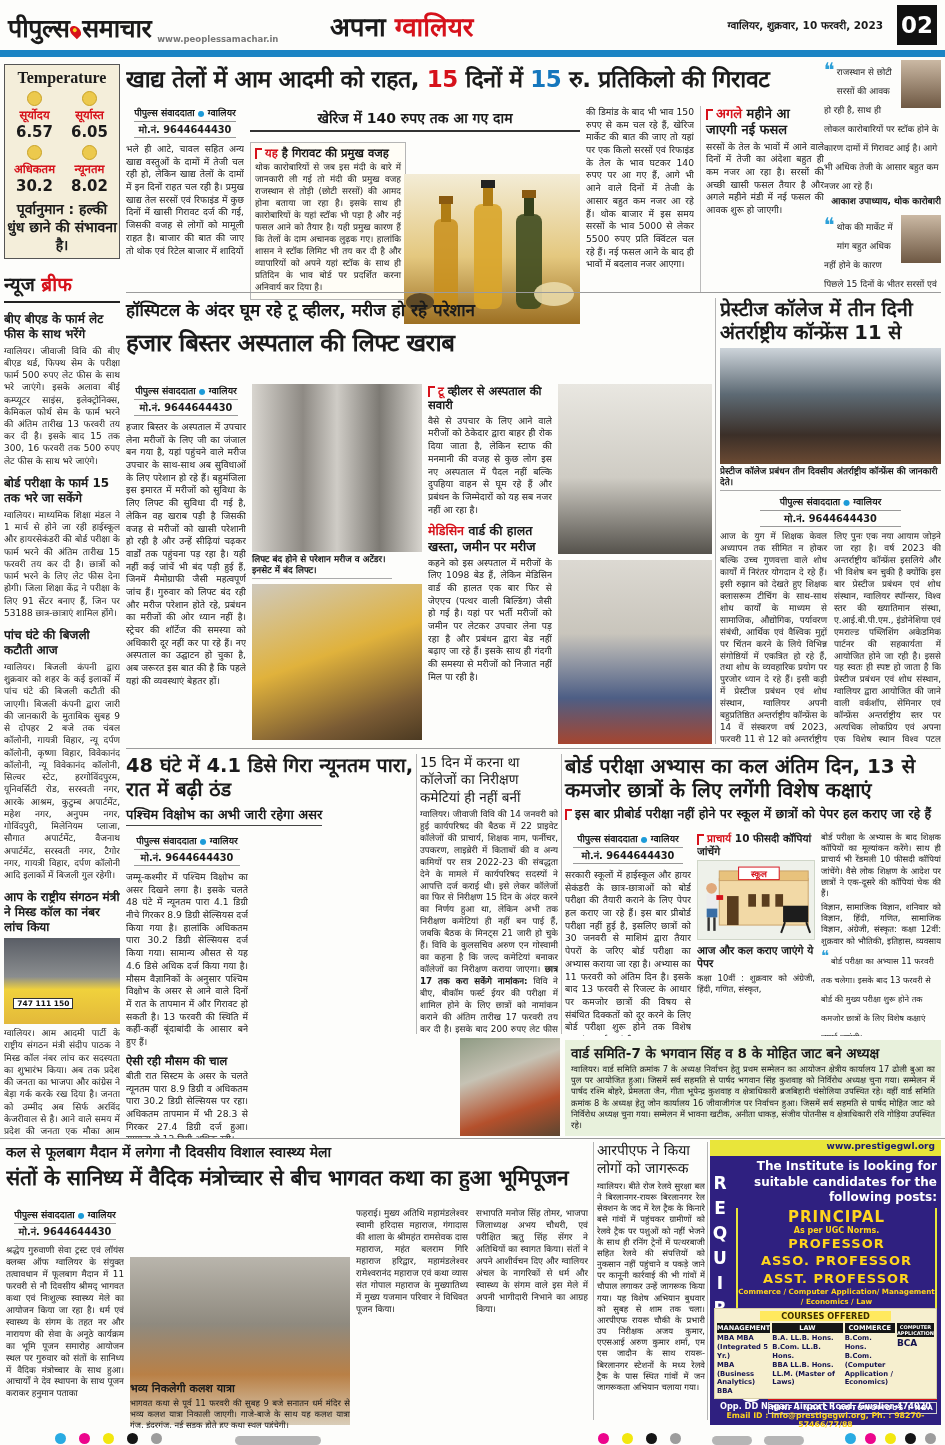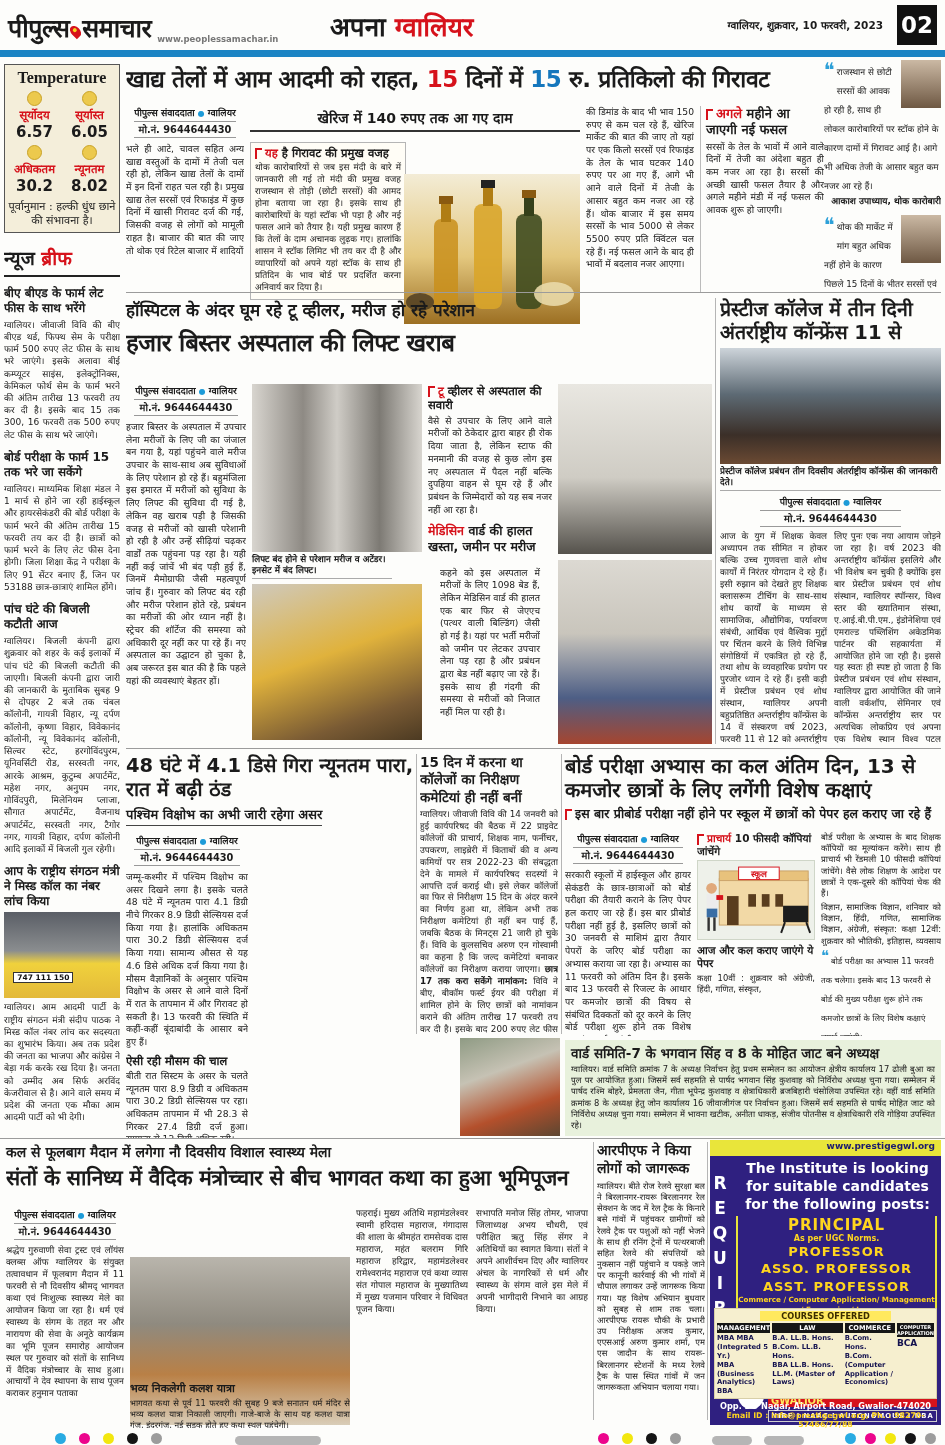--- a/index.html
+++ b/index.html
@@ -23,40 +23,40 @@
   #bluebar{background:#1b84c4}
 
   
   #tempbox{border:1px solid #555;background:#f4eeda;text-align:center;padding:4px 2px 3px}
   #tempbox .tt{font-family:"Liberation Serif","DejaVu Serif",serif;font-size:16px;font-weight:bold}
   .tgrid{display:grid;grid-template-columns:1fr 1fr;margin-top:2px}
   .tcell{padding:2px 0}
   .tsun{width:13px;height:13px;border-radius:50%;background:#ecc94d;border:1px solid #c9a227;margin:0 auto 1px}
   .tlab{color:#d6121b;font-weight:bold;font-size:11.5px}
   .tval{font-size:15px;font-weight:bold;margin-top:1px}
-  .tfc{font-size:11px;font-weight:normal;line-height:1.3;margin-top:3px}
+  .tfc{font-size:14px;font-weight:bold;line-height:1.3;margin-top:3px}
 
   
   #rail{overflow:hidden}
   #nbhead{font-size:19px;font-weight:800;border-bottom:2px solid #222;padding-bottom:4px;margin-top:12px}
   .nbh{font-size:12px;font-weight:bold;line-height:1.25;margin:9px 0 3px}
   .nbb{font-size:9px;line-height:1.36}
 
   
   .byline{font-size:9.3px;font-weight:bold;text-align:center}
   .bdot{color:#1d9bd8;margin:0 3px;font-size:8px}
   .phone{font-size:9.8px;font-weight:bold;text-align:center;border-top:1px solid #999;border-bottom:1px solid #999;margin:2px 8px 5px;padding:1px 0}
 
   
   .hl-lead{font-size:23px;font-weight:800;letter-spacing:-0.4px}
   .kicker{font-size:17px;font-weight:800}
   .hl-hosp{font-size:24px;font-weight:800;letter-spacing:-0.5px}
   .hl-conf{font-size:19.5px;font-weight:800;line-height:1.18}
   .hl-med{font-size:19.5px;font-weight:800;line-height:1.22}
-  .hl-sm{font-size:13.5px;font-weight:700;line-height:1.28}
+  .hl-sm{font-size:13.5px;font-weight:400;line-height:1.28}
   .hl-board{font-size:20px;font-weight:800;line-height:1.2}
   .hl-ward{font-size:13.5px;font-weight:800}
   .hl-bhoomi{font-size:21px;font-weight:800;letter-spacing:-0.3px}
   .kicker2{font-size:14px;font-weight:800}
   .sub{font-size:14px;font-weight:bold;text-align:center;border-bottom:2px solid #333;padding-bottom:3px}
   .sub2{font-size:13px;font-weight:bold;display:inline-block;border-bottom:1.5px solid #444;padding-bottom:2px}
   .sh{font-size:11.5px;font-weight:bold;line-height:1.25;margin-bottom:2px}
   .tick::before{content:"";display:inline-block;width:5px;height:9px;border-left:2px solid #d6121b;border-top:2px solid #d6121b;margin-right:3px;vertical-align:middle}
   .bd{font-size:9.2px;line-height:1.38}
   .bd2{font-size:8.8px;line-height:1.36}
@@ -85,21 +85,21 @@
   .qauthor{display:block;font-size:9px;font-weight:bold;text-align:right;margin-top:1px}
 
   
   #ward{background:#e8f1dc;padding:4px 6px;box-sizing:border-box}
 
   
   #ad{box-sizing:border-box}
   #ad .webbar{background:#e9e53a;text-align:right;font-size:9px;font-weight:800;color:#1a1a6e;padding:1px 6px;height:14px}
   #ad .purple{position:absolute;left:0;top:16px;right:0;bottom:0;background:#2f2080;color:#fff}
   #ad .reqd{position:absolute;left:0;top:12px;width:26px;height:210px;writing-mode:vertical-lr;text-orientation:upright;font-weight:800;font-size:17px;color:#fff;letter-spacing:5px;text-align:center}
-  #ad .intro{margin:3px 4px 2px 28px;font-size:14px;font-weight:bold;text-align:center;line-height:1.3}
+  #ad .intro{margin:3px 4px 2px 28px;font-size:12px;font-weight:bold;text-align:right;line-height:1.3}
   #ad .posts{margin-left:26px;text-align:center;border-left:2px solid #e9e53a;border-right:2px solid #e9e53a;margin-right:4px}
   #ad .p1{color:#ffd51e;font-size:15px;font-weight:800;letter-spacing:1px}
   #ad .p1n{color:#ffd51e;font-size:8px;font-weight:bold}
   #ad .p2{color:#ffd51e;font-size:13px;font-weight:800;letter-spacing:1px;line-height:1.35}
   #ad .subj{color:#ffd51e;font-size:7.2px;font-weight:bold;line-height:1.3}
   #ad .qual{color:#ffd51e;font-size:8px;font-weight:800;margin-top:2px}
   #ad .apply{margin:3px 5px 0 28px;font-size:7.4px;line-height:1.35;text-align:justify}
   #ad .apply .lbl{color:#ffd51e;font-weight:800}
   #ad .apply .dt{background:#d6121b;color:#ffe95e;font-weight:800;padding:0 2px}
   #ad .inst{display:flex;align-items:center;margin:3px 4px 0 28px}
@@ -267,21 +267,21 @@
     <div class="abs" style="left:126px;top:86px;width:140px;height:360px">
       <div class="photo ph-lift" style="width:170px;height:168px"></div>
       <div class="cap">लिफ्ट बंद होने से परेशान मरीज व अटेंडर। इनसेट में बंद लिफ्ट।</div>
       <div class="photo ph-bed" style="width:170px;height:156px;margin-top:5px"></div>
     </div>
 
     <div class="abs" style="left:302px;top:86px;width:124px;height:360px;overflow:hidden">
       <div class="sh tick"><span class="red">टू</span> <span>व्हीलर से अस्पताल की सवारी</span></div>
       <p class="bd j" style="margin:0 0 7px">वैसे से उपचार के लिए आने वाले मरीजों को ठेकेदार द्वारा बाहर ही रोक दिया जाता है, लेकिन स्टाफ की मनमानी की वजह से कुछ लोग इस नए अस्पताल में पैदल नहीं बल्कि दुपहिया वाहन से घूम रहे हैं और प्रबंधन के जिम्मेदारों को यह सब नजर नहीं आ रहा है।</p>
       <div class="sh" style="font-size:12.5px"><span class="red">मेडिसिन</span> <span>वार्ड की हालत खस्ता, जमीन पर मरीज</span></div>
-      <p class="bd j" style="margin:12px">कहने को इस अस्पताल में मरीजों के लिए 1098 बेड हैं, लेकिन मेडिसिन वार्ड की हालत एक बार फिर से जेएएच (पत्थर वाली बिल्डिंग) जैसी हो गई है। यहां पर भर्ती मरीजों को जमीन पर लेटकर उपचार लेना पड़ रहा है और प्रबंधन द्वारा बेड नहीं बढ़ाए जा रहे हैं। इसके साथ ही गंदगी की समस्या से मरीजों को निजात नहीं मिल पा रही है।</p>
+      <p class="bd j" style="margin:0">कहने को इस अस्पताल में मरीजों के लिए 1098 बेड हैं, लेकिन मेडिसिन वार्ड की हालत एक बार फिर से जेएएच (पत्थर वाली बिल्डिंग) जैसी हो गई है। यहां पर भर्ती मरीजों को जमीन पर लेटकर उपचार लेना पड़ रहा है और प्रबंधन द्वारा बेड नहीं बढ़ाए जा रहे हैं। इसके साथ ही गंदगी की समस्या से मरीजों को निजात नहीं मिल पा रही है।</p>
     </div>
 
     <div class="abs" style="left:432px;top:86px;width:154px;height:360px">
       <div class="photo" style="width:154px;height:170px;background:linear-gradient(180deg,#e9e7e1 0%,#cfccc4 55%,#55524c 100%)"></div>
       <div class="photo ph-floor" style="width:154px;height:184px;margin-top:6px"></div>
     </div>
   </div>
 
   <div class="vrule" style="left:715px;top:298px;height:446px"></div>
 

